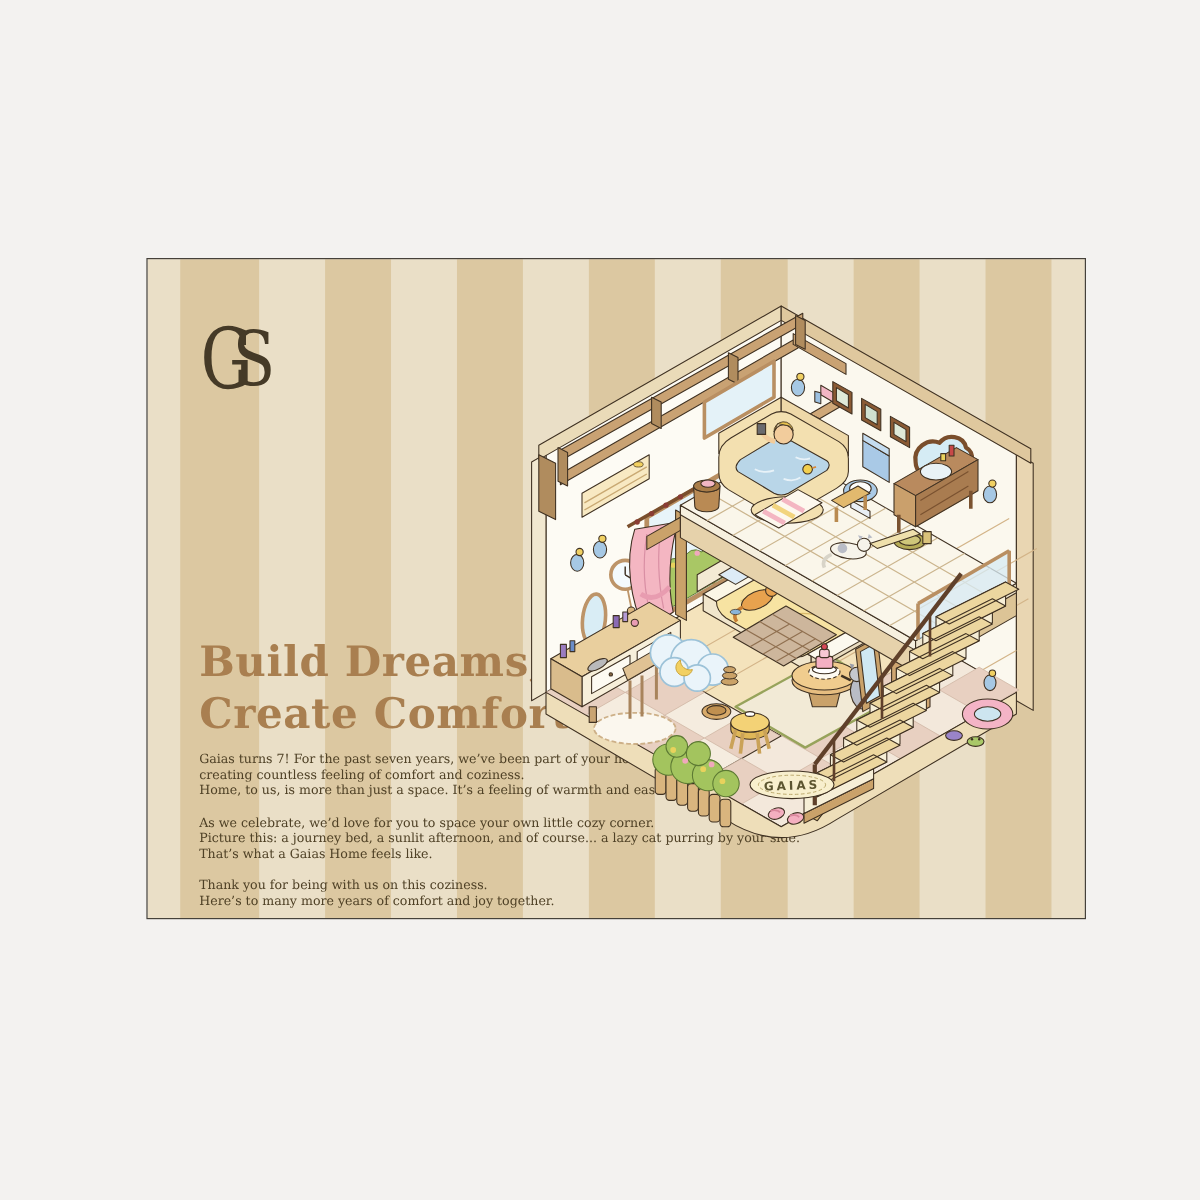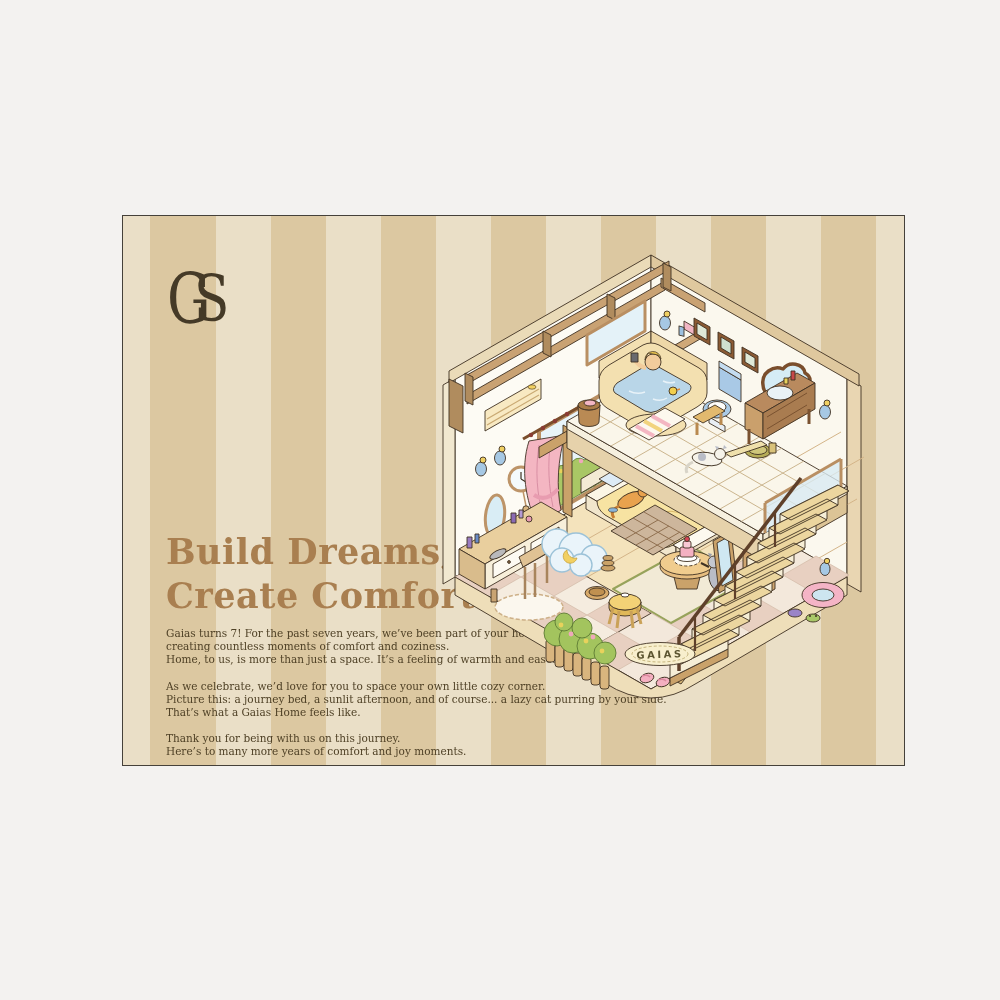--- a/index.html
+++ b/index.html
@@ -30,31 +30,31 @@
   </div>
 
   <div class="headline">
     <div>Build Dreams,</div>
     <div>Create Comfort</div>
   </div>
 
   <div class="bodycopy">
     <div class="para">
       <div class="ln">Gaias turns 7! For the past seven years, we’ve been part of your home,</div>
-      <div class="ln">creating countless moments of comfort and coziness.</div>
+      <div class="ln">creating countless feeling of comfort and coziness.</div>
       <div class="ln">Home, to us, is more than just a space. It’s a feeling of warmth and ease.</div>
     </div>
     <div class="para">
       <div class="ln">As we celebrate, we’d love for you to space your own little cozy corner.</div>
       <div class="ln">Picture this: a journey bed, a sunlit afternoon, and of course... a lazy cat purring by your side.</div>
       <div class="ln">That’s what a Gaias Home feels like.</div>
     </div>
     <div class="para">
-      <div class="ln">Thank you for being with us on this journey.</div>
-      <div class="ln">Here’s to many more years of comfort and joy moments.</div>
+      <div class="ln">Thank you for being with us on this coziness.</div>
+      <div class="ln">Here’s to many more years of comfort and joy together.</div>
     </div>
   </div>
 
   <svg class="illus" viewBox="425 248 460 485">
     <g class="o" fill="none">
 
       <g>
         <path d="M454,377 L650,264 L650,464 L454,576 Z" fill="#fdfbf4"></path>
         <path d="M650,264 L846,377 L846,577 L650,464 Z" fill="#fbf8ee"></path>
         <path d="M442,384 L454,377 L454,576 L442,583 Z" fill="#f1e8d0"></path>

